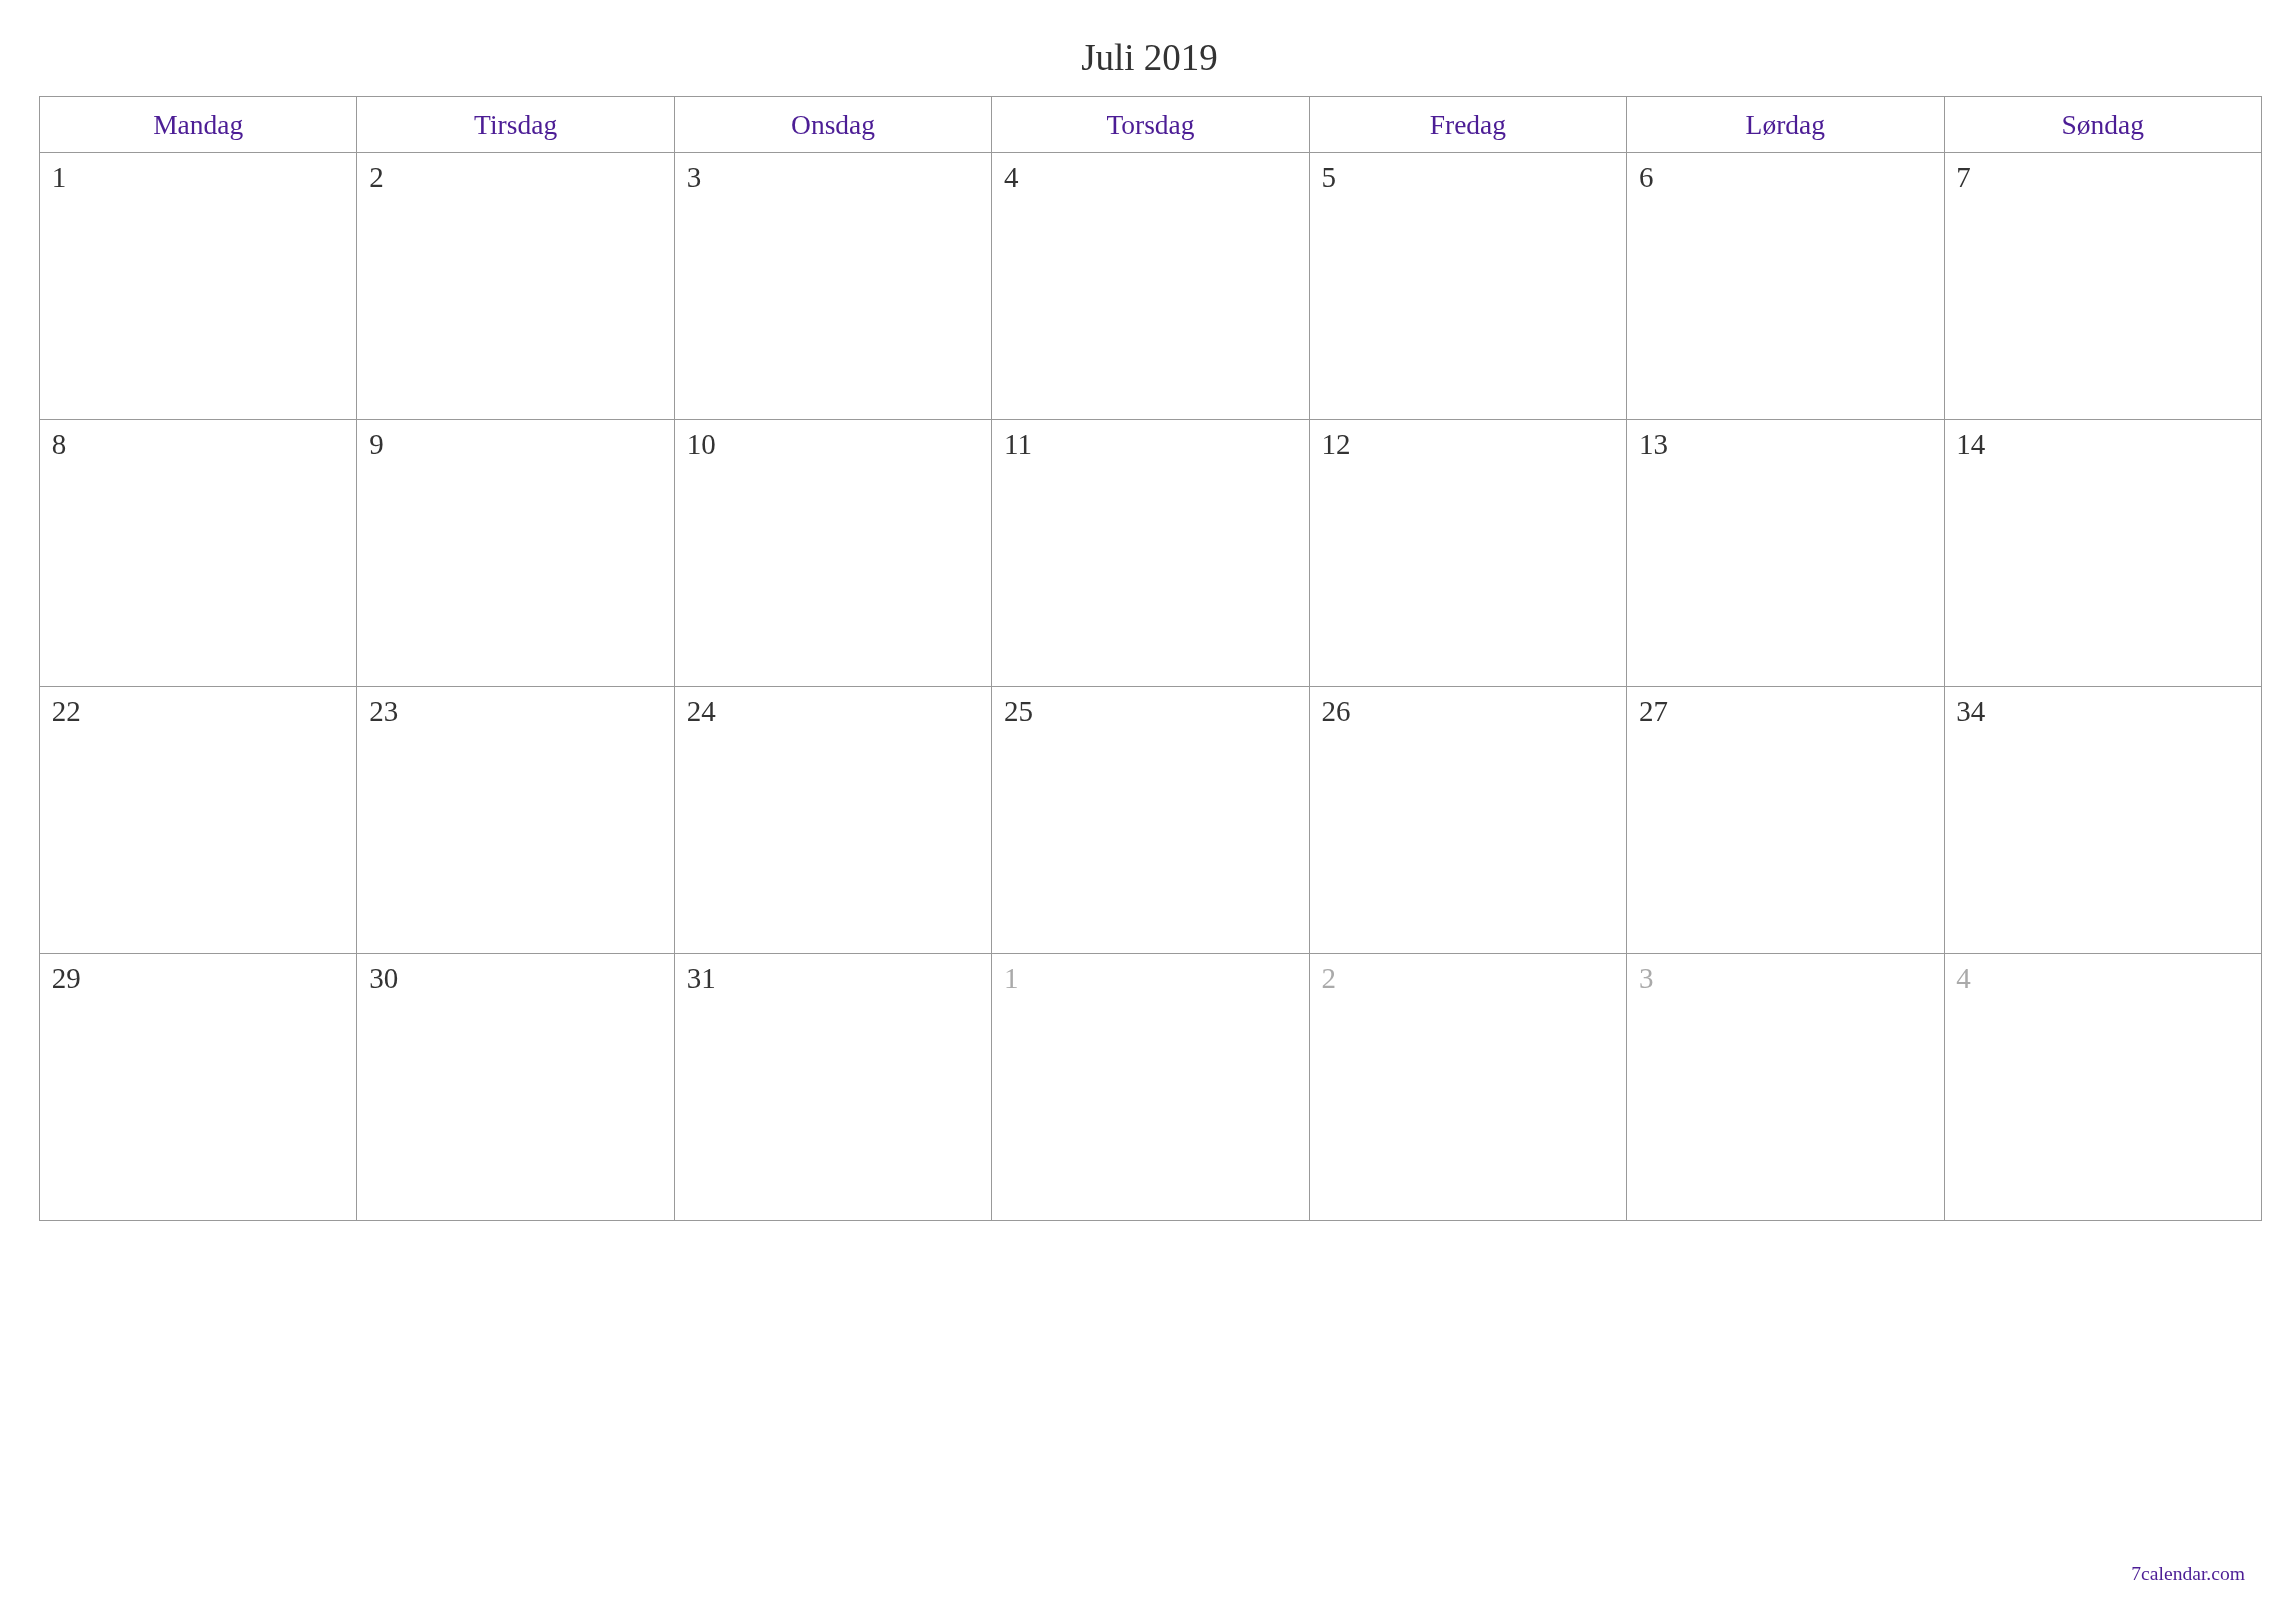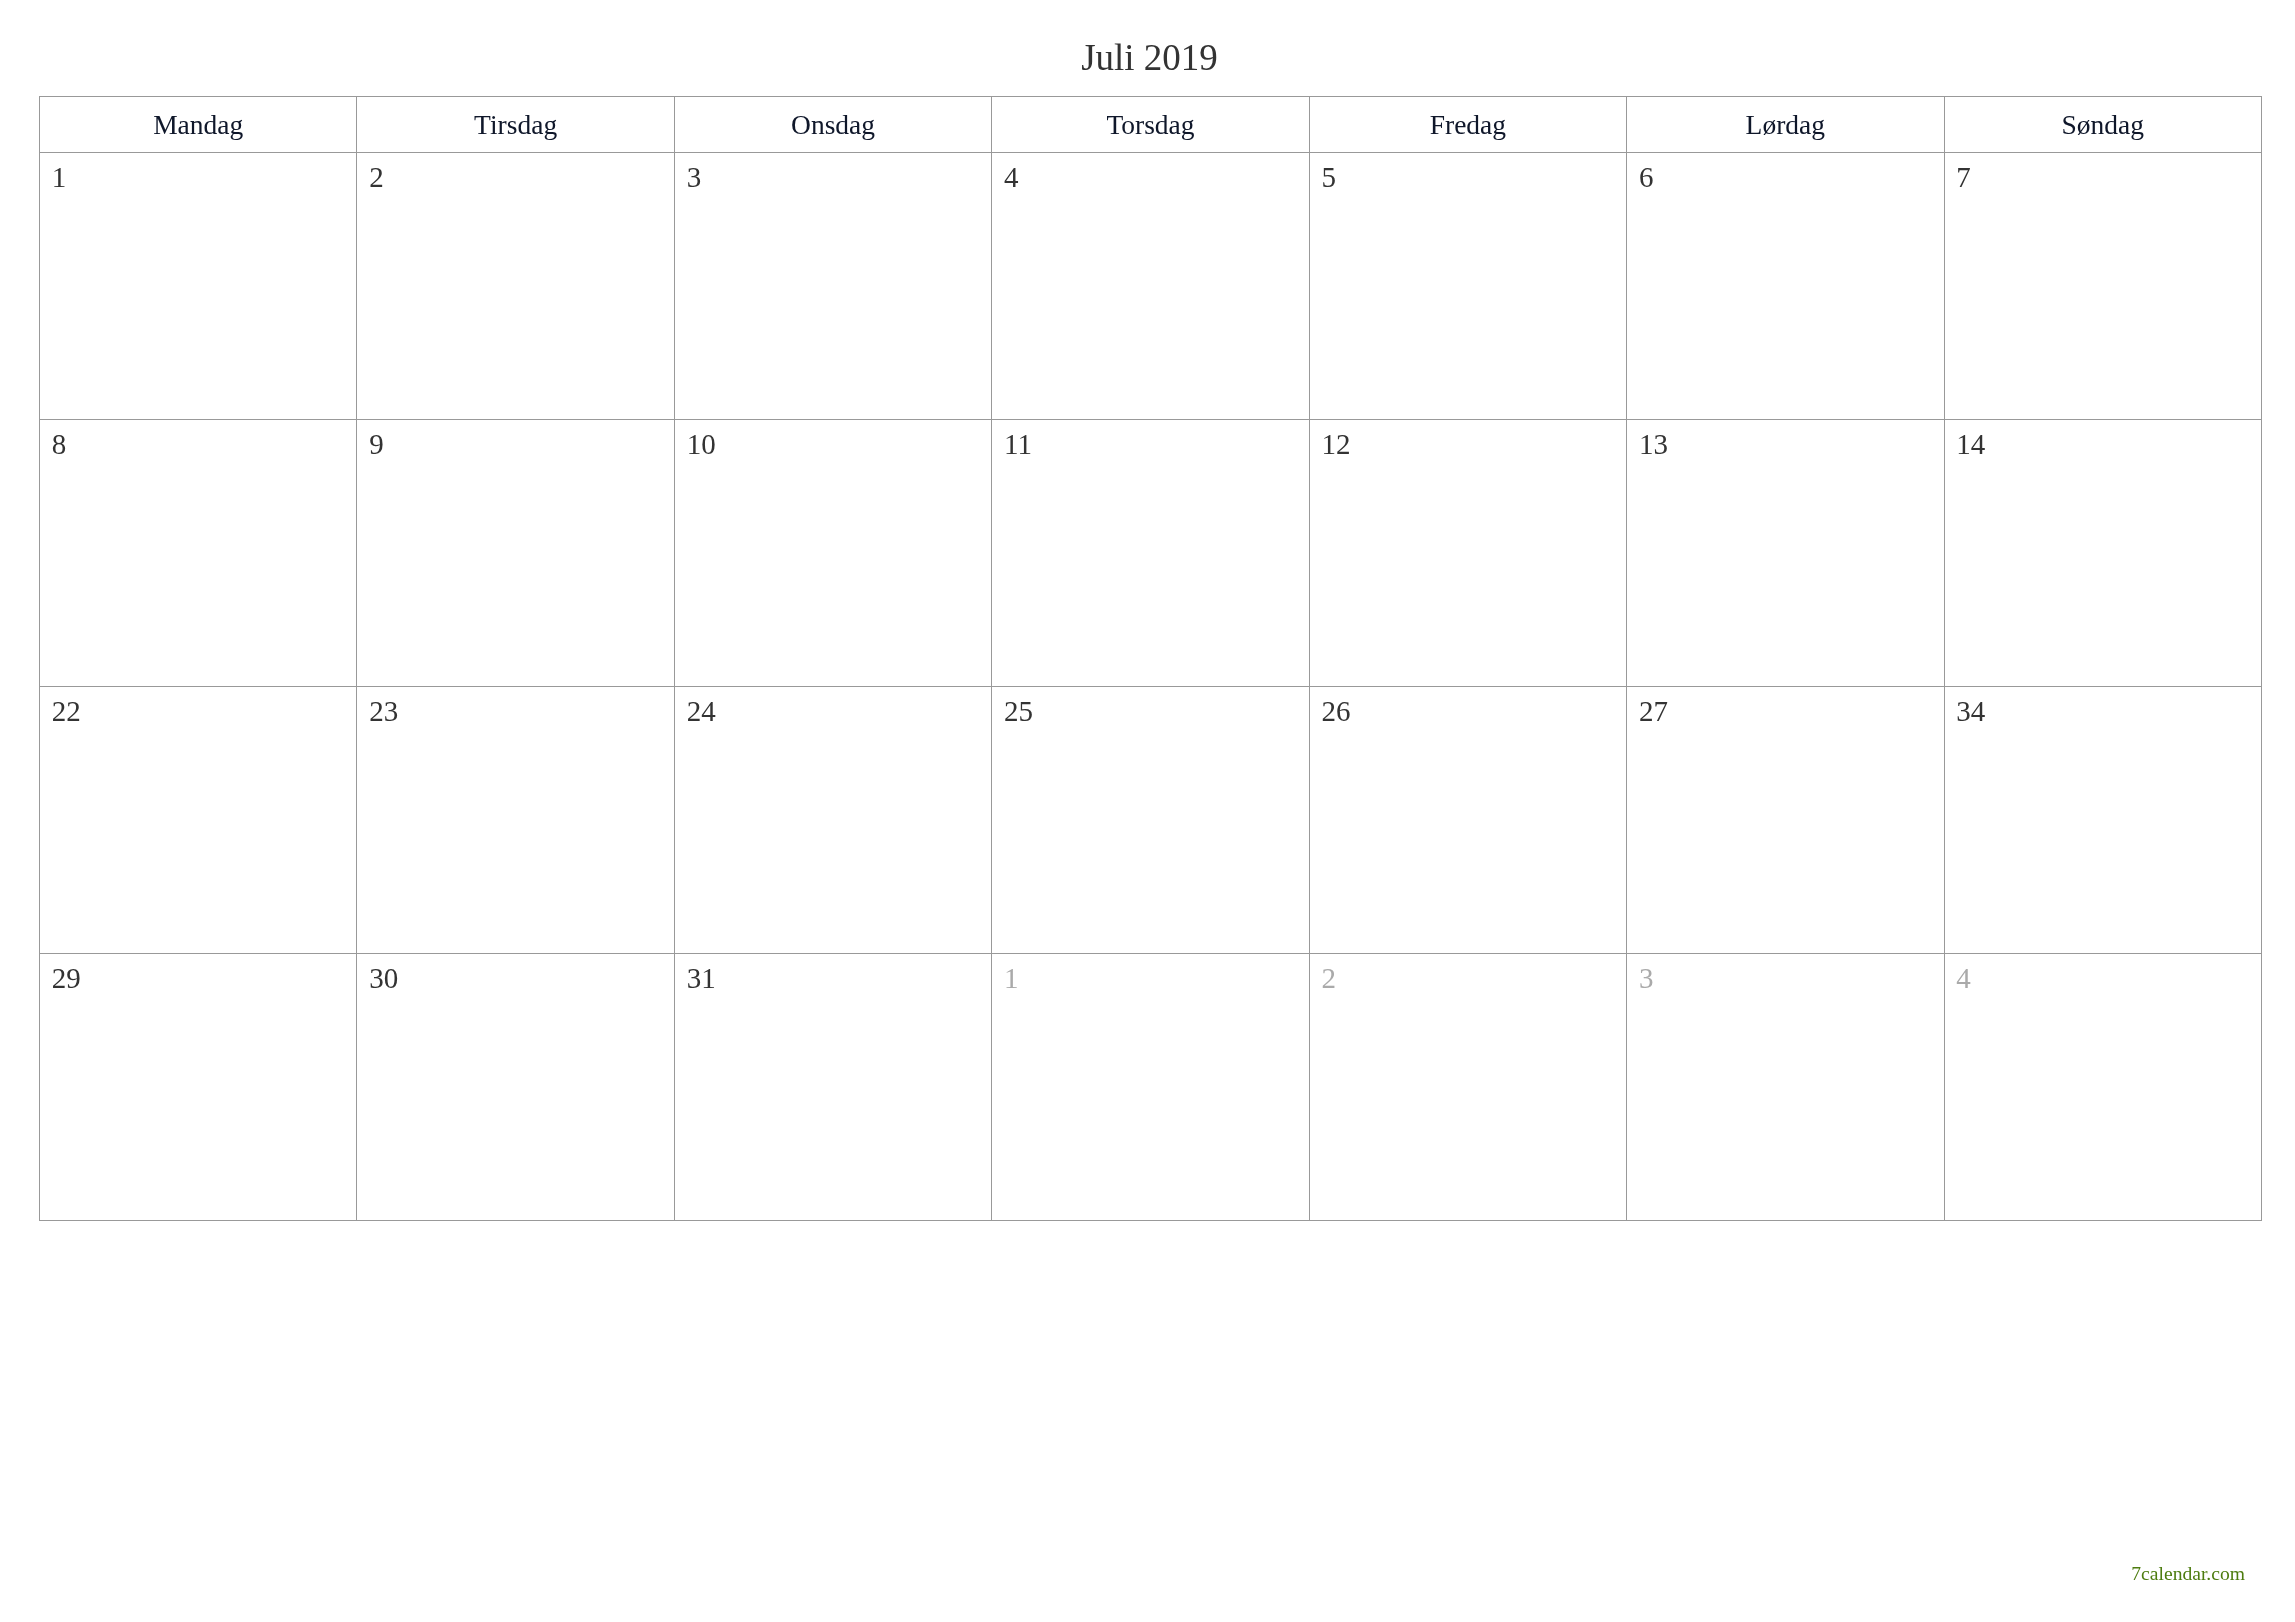--- a/index.html
+++ b/index.html
@@ -26,40 +26,40 @@
     width: 100%;
     border-collapse: collapse;
     table-layout: fixed;
   }
   table.calendar th {
     border: 1.3px solid #999;
     font-weight: normal;
     font-size: 27.5px;
     padding: 11.8px 0;
     text-align: center;
-    color: #0f172a;
+    color: #4c1d95;
   }
   table.calendar td {
     border: 1.3px solid #999;
     height: 267px;
     vertical-align: top;
     font-size: 29px;
     padding: 7.9px 11.8px;
     color: #333;
     position: relative;
   }
   table.calendar td.other-month {
     color: #aaa;
   }
   .footer {
     position: absolute;
     right: 49px;
     bottom: 36px;
     font-size: 19.6px;
-    color: #4d7c0f;
+    color: #4c1d95;
     font-family: "Times New Roman", Times, serif;
   }
 </style>
 </head>
 <body>
 
 <div class="title">Juli 2019</div>
 
 <table class="calendar">
   <thead>

